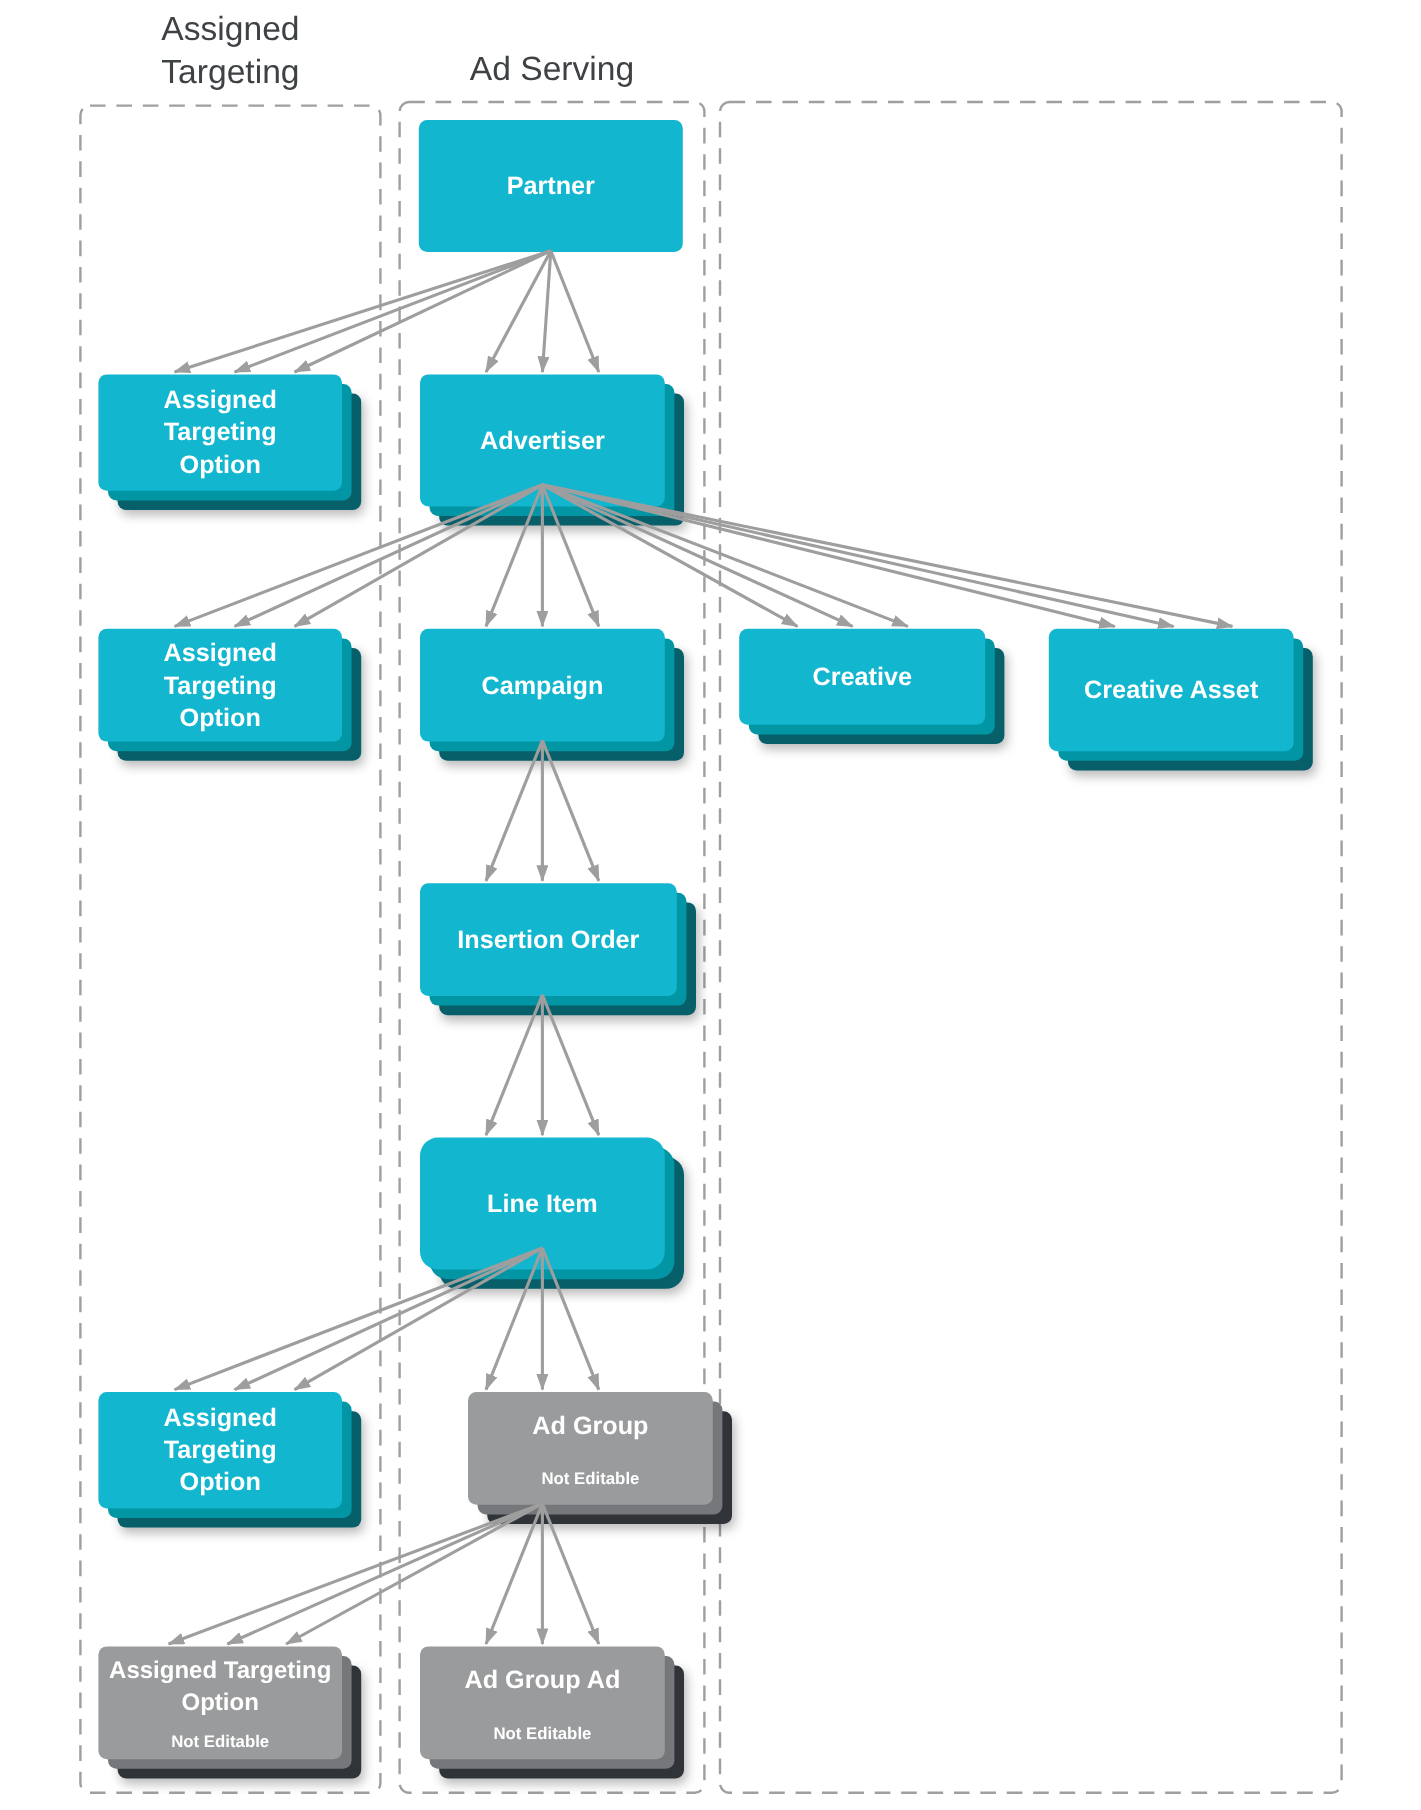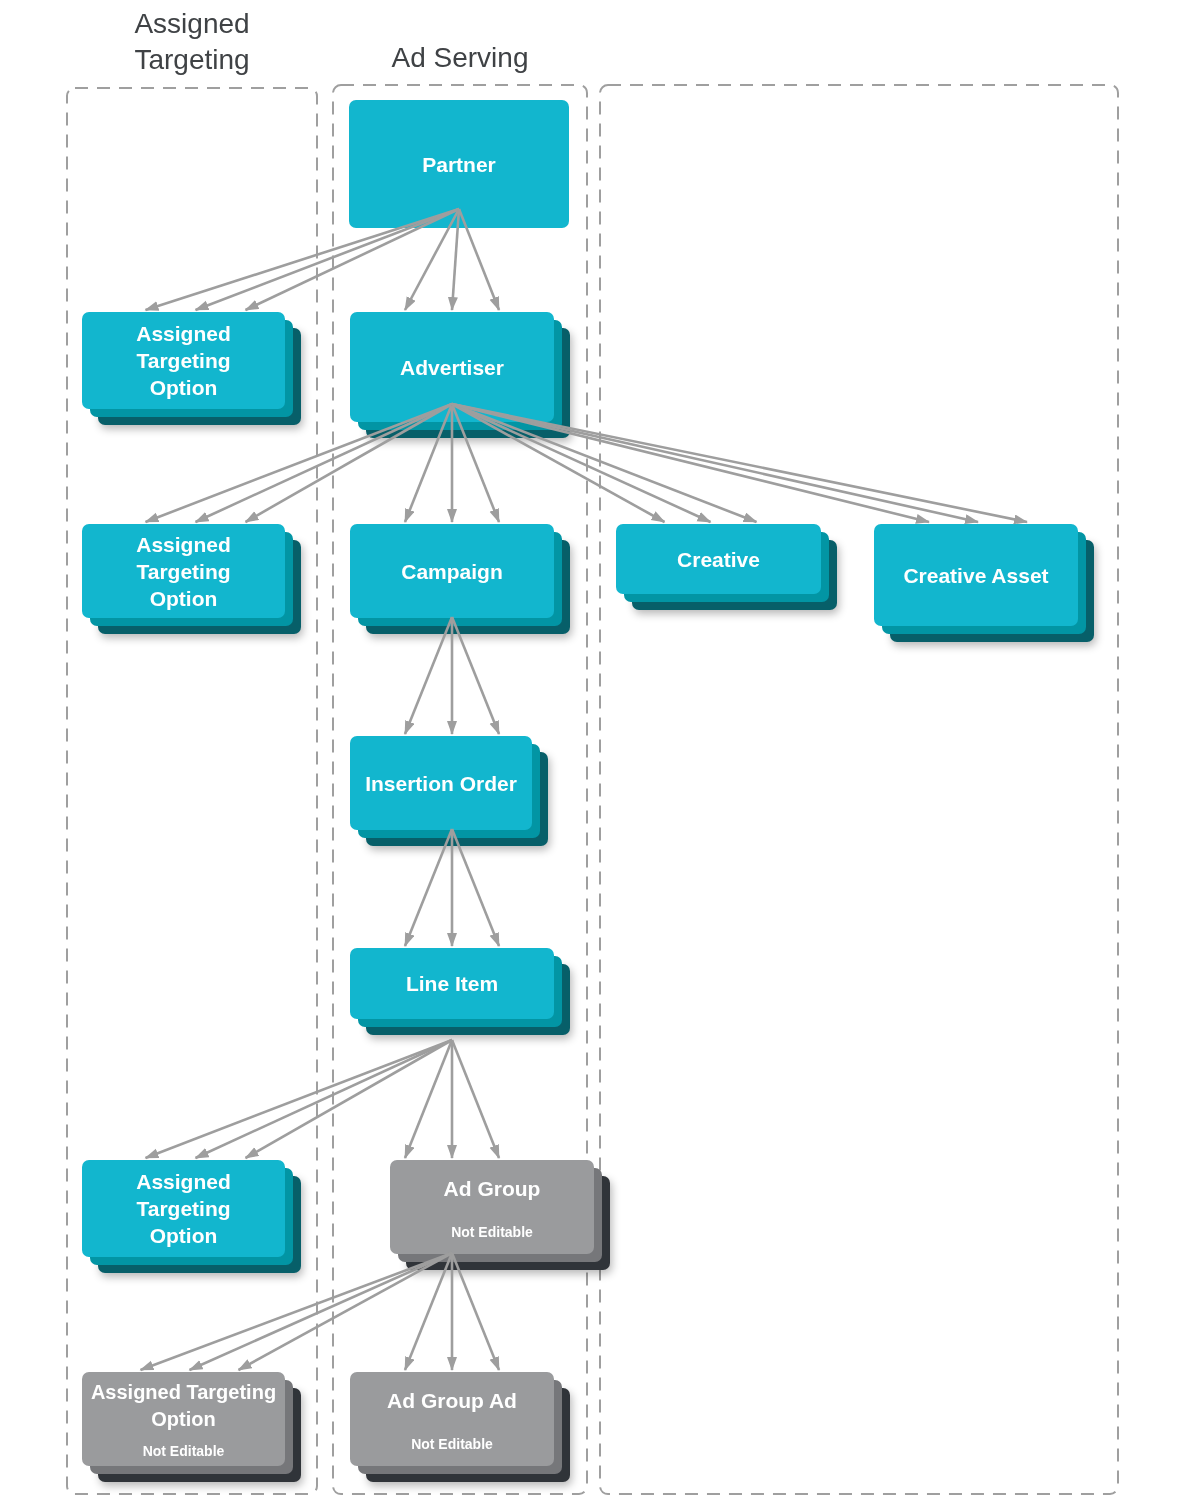--- a/index.html
+++ b/index.html
@@ -51,45 +51,45 @@
     <span>Ad Serving</span>
   </div>
 
   <svg class="layer" id="borders-layer" xmlns="http://www.w3.org/2000/svg">
       <rect x="67" y="88" width="250" height="1406" rx="8" fill="none" stroke="#9f9f9f" stroke-width="2" stroke-dasharray="13 9"></rect>
       <rect x="333" y="85" width="254" height="1409" rx="8" fill="none" stroke="#9f9f9f" stroke-width="2" stroke-dasharray="13 9"></rect>
       <rect x="600" y="85" width="518" height="1409" rx="8" fill="none" stroke="#9f9f9f" stroke-width="2" stroke-dasharray="13 9"></rect>
     </svg>
 
   <div id="nodes-layer">
-      <div class="node cyan" style="left: 349px; top: 100px; width: 220px; height: 128px;">
+      <div class="node cyan" style="left: 349px; top: 100px; width: 220px; height: 110px;">
         <div class="label">Partner</div>
       </div>
       <div class="node cyan stacked" style="left: 82px; top: 312px; width: 203px; height: 97px;">
         <div class="label" style="max-width: 118px;">Assigned Targeting Option</div>
       </div>
       <div class="node cyan stacked" style="left: 350px; top: 312px; width: 204px; height: 110px;">
         <div class="label">Advertiser</div>
       </div>
       <div class="node cyan stacked" style="left: 82px; top: 524px; width: 203px; height: 94px;">
         <div class="label" style="max-width: 118px;">Assigned Targeting Option</div>
       </div>
       <div class="node cyan stacked" style="left: 350px; top: 524px; width: 204px; height: 94px;">
         <div class="label">Campaign</div>
       </div>
-      <div class="node cyan stacked" style="left: 616px; top: 524px; width: 205px; height: 70px;">
+      <div class="node cyan stacked" style="left: 616px; top: 524px; width: 205px; height: 80px;">
         <div class="label">Creative</div>
       </div>
       <div class="node cyan stacked" style="left: 874px; top: 524px; width: 204px; height: 102px;">
         <div class="label">Creative Asset</div>
       </div>
-      <div class="node cyan stacked" style="left: 350px; top: 736px; width: 182px; height: 94px; align-items: center;">
+      <div class="node cyan stacked" style="left: 350px; top: 736px; width: 214px; height: 94px; align-items: center;">
         <div class="label">Insertion Order</div>
       </div>
-      <div class="node cyan stacked" style="left: 350px; top: 948px; width: 204px; height: 71px;">
+      <div class="node cyan stacked" style="left: 350px; top: 948px; width: 204px; height: 110px; border-radius: 15px;">
         <div class="label">Line Item</div>
       </div>
       <div class="node cyan stacked" style="left: 82px; top: 1160px; width: 203px; height: 97px;">
         <div class="label" style="max-width: 118px;">Assigned Targeting Option</div>
       </div>
       <div class="node gray stacked" style="left: 350px; top: 1160px; width: 204px; height: 94px; margin-left: 40px;">
         <div class="label">Ad Group</div>
         <div class="sublabel">Not Editable</div>
       </div>
       <div class="node gray stacked" style="left: 82px; top: 1372px; width: 203px; height: 94px;">

